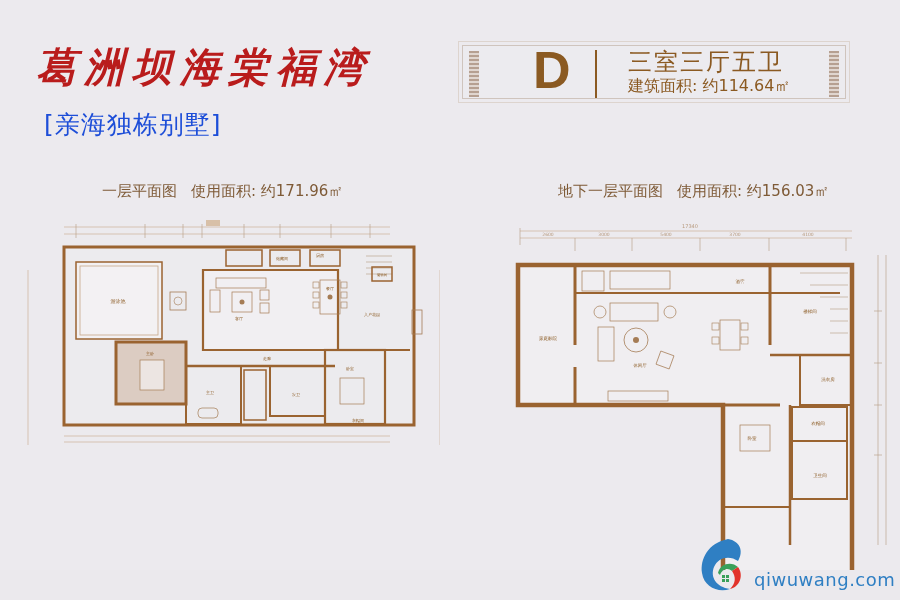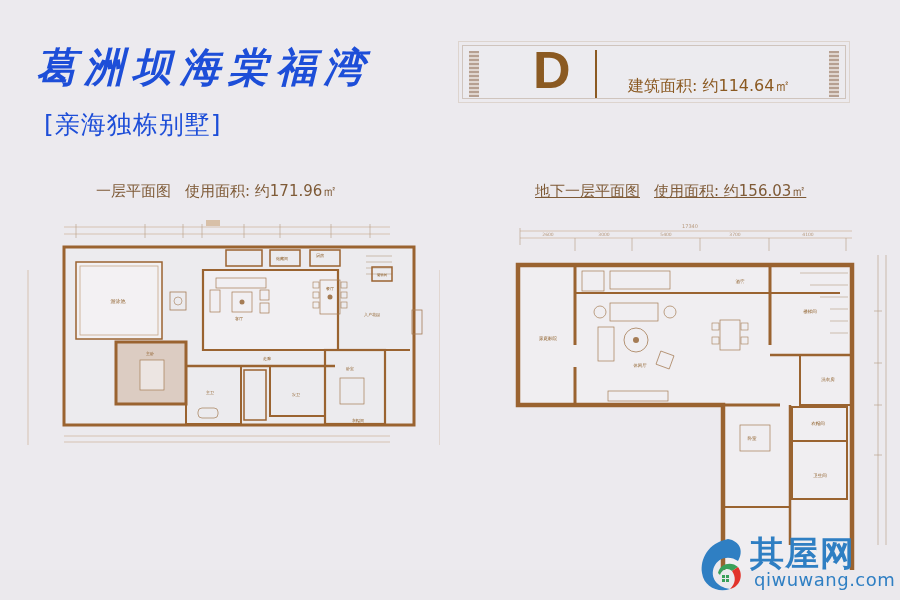--- a/index.html
+++ b/index.html
@@ -6,21 +6,21 @@
   body {
     width: 900px; height: 600px; overflow: hidden;
     background: #eceaee;
     font-family: "DejaVu Sans", "Liberation Sans", sans-serif;
     position: relative;
   }
   .title {
     position: absolute; left: 36px; top: 40px;
     font-family: "DejaVu Serif", "Liberation Serif", serif;
     font-size: 40px; font-weight: bold; letter-spacing: 8px;
-    color: #1d4ed8; font-style: italic;
+    color: #b91c1c; font-style: italic;
   }
   .subtitle {
     position: absolute; left: 44px; top: 108px;
     font-size: 25px; color: #1d4ed8; letter-spacing: 1px;
   }
   .badge {
     position: absolute; left: 462px; top: 45px; width: 382px; height: 52px;
     border: 1px solid #cfc4bd; outline: 1px solid #ddd4ce; outline-offset: 3px;
     background: #ecebef;
   }
@@ -39,21 +39,21 @@
   }
   .badge .layout {
     position: absolute; left: 165px; top: 0px;
     font-size: 24px; color: #8b5a22; letter-spacing: 2px;
   }
   .badge .area {
     position: absolute; left: 165px; top: 30px;
     font-size: 16px; color: #8b5a22;
   }
   .plan-caption {
-    position: absolute; font-size: 15px; color: #7e5a36;
+    position: absolute; font-size: 15px; color: #7e5a36; margin-left: 6px;
   }
   .plan-caption .gap { display: inline-block; width: 14px; }
   svg.plan { position: absolute; }
   .logo { position: absolute; left: 698px; top: 535px; width: 200px; height: 60px; }
   .logo .cn {
     position: absolute; left: 52px; top: -4px;
     font-size: 34px; font-weight: bold; color: #2f7fc3; letter-spacing: 1px;
   }
   .logo .en {
     position: absolute; left: 56px; top: 34px;
@@ -64,28 +64,29 @@
 </head>
 <body>
 
 <div class="title">葛洲坝海棠福湾</div>
 <div class="subtitle">[亲海独栋别墅]</div>
 
 <div class="badge">
   <div class="pattern l"></div>
   <div class="letter">D</div>
   <div class="sep"></div>
+  <div class="layout">三室三厅五卫</div>
   <div class="area">建筑面积: 约114.64㎡</div>
   <div class="pattern r"></div>
 </div>
 
 <div class="plan-caption" style="left:96px; top:182px;">
   <span>一层平面图</span><span class="gap"></span><span>使用面积: 约171.96㎡</span>
 </div>
-<div class="plan-caption" style="left:535px; top:182px;text-decoration:underline;">
+<div class="plan-caption" style="left:552px; top:182px;">
   <span>地下一层平面图</span><span class="gap"></span><span>使用面积: 约156.03㎡</span>
 </div>
 
 <svg class="plan" style="left:20px; top:210px;" width="420" height="250" viewBox="0 0 420 250">
   <g stroke="#c9a98c" stroke-width="0.6" fill="none">
     <line x1="44" y1="17" x2="370" y2="17"></line>
     <line x1="44" y1="24" x2="370" y2="24"></line>
     <line x1="44" y1="226" x2="370" y2="226"></line>
     <line x1="44" y1="232" x2="370" y2="232"></line>
     <line x1="8" y1="60" x2="8" y2="235"></line>
@@ -257,15 +258,14 @@
 <div class="logo">
   <svg width="54" height="56" viewBox="0 0 54 56" style="position:absolute; left:0; top:2px;">
     <path d="M30 2 C10 6 2 22 4 36 C6 50 20 56 32 52 C18 50 12 40 16 30 C20 20 32 18 40 24 C46 14 42 4 30 2 Z" fill="#2f7fc3"></path>
     <path d="M20 36 C22 26 34 24 40 30 L34 34 C30 30 24 32 22 38 Z" fill="#3aa05a"></path>
     <path d="M40 30 C46 38 42 50 32 52 C38 46 38 40 34 34 Z" fill="#e2332b"></path>
     <rect x="24" y="38" width="3" height="3" fill="#3aa05a"></rect>
       <rect x="28" y="38" width="3" height="3" fill="#3aa05a"></rect>
     <rect x="24" y="42" width="3" height="3" fill="#3aa05a"></rect>
       <rect x="28" y="42" width="3" height="3" fill="#3aa05a"></rect>
   </svg>
-  <div class="cn">其屋网</div>
   <div class="en">qiwuwang.com</div>
 </div>
 
 </body></html>

